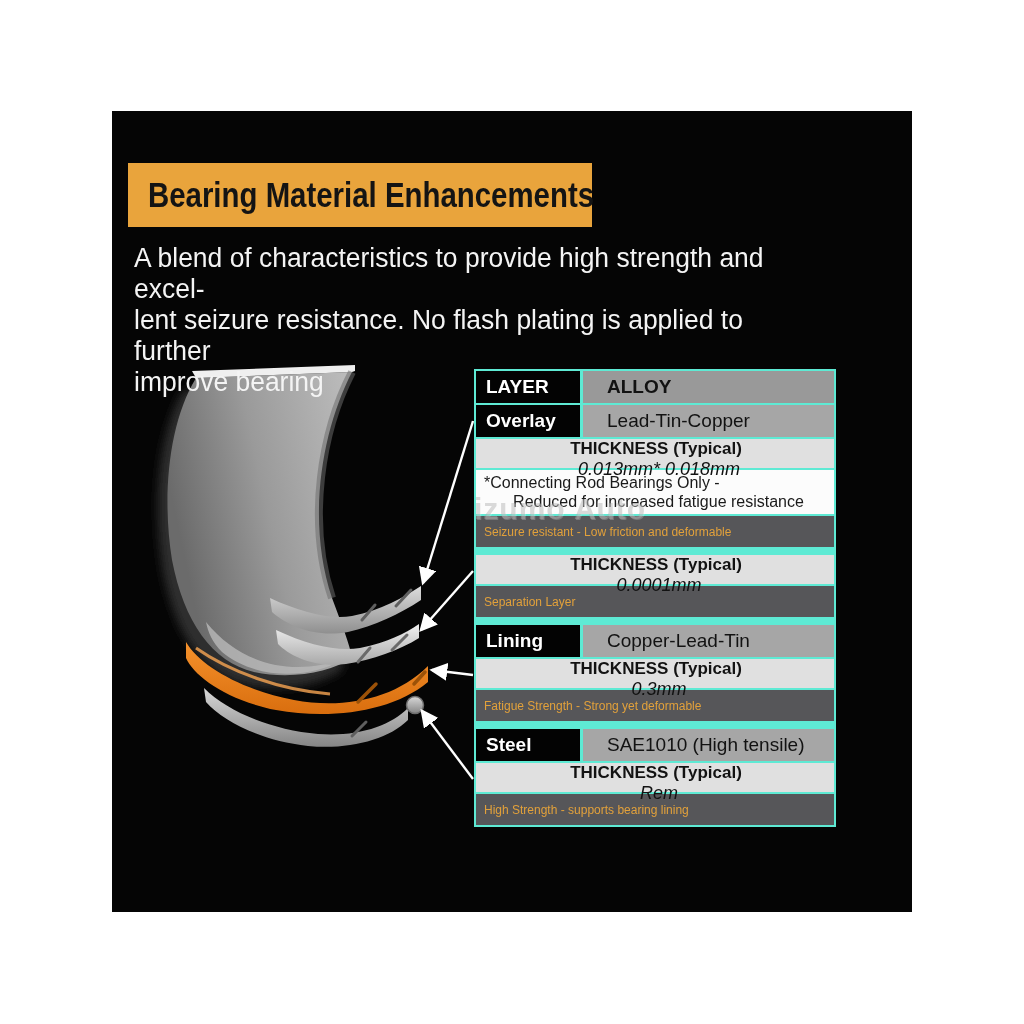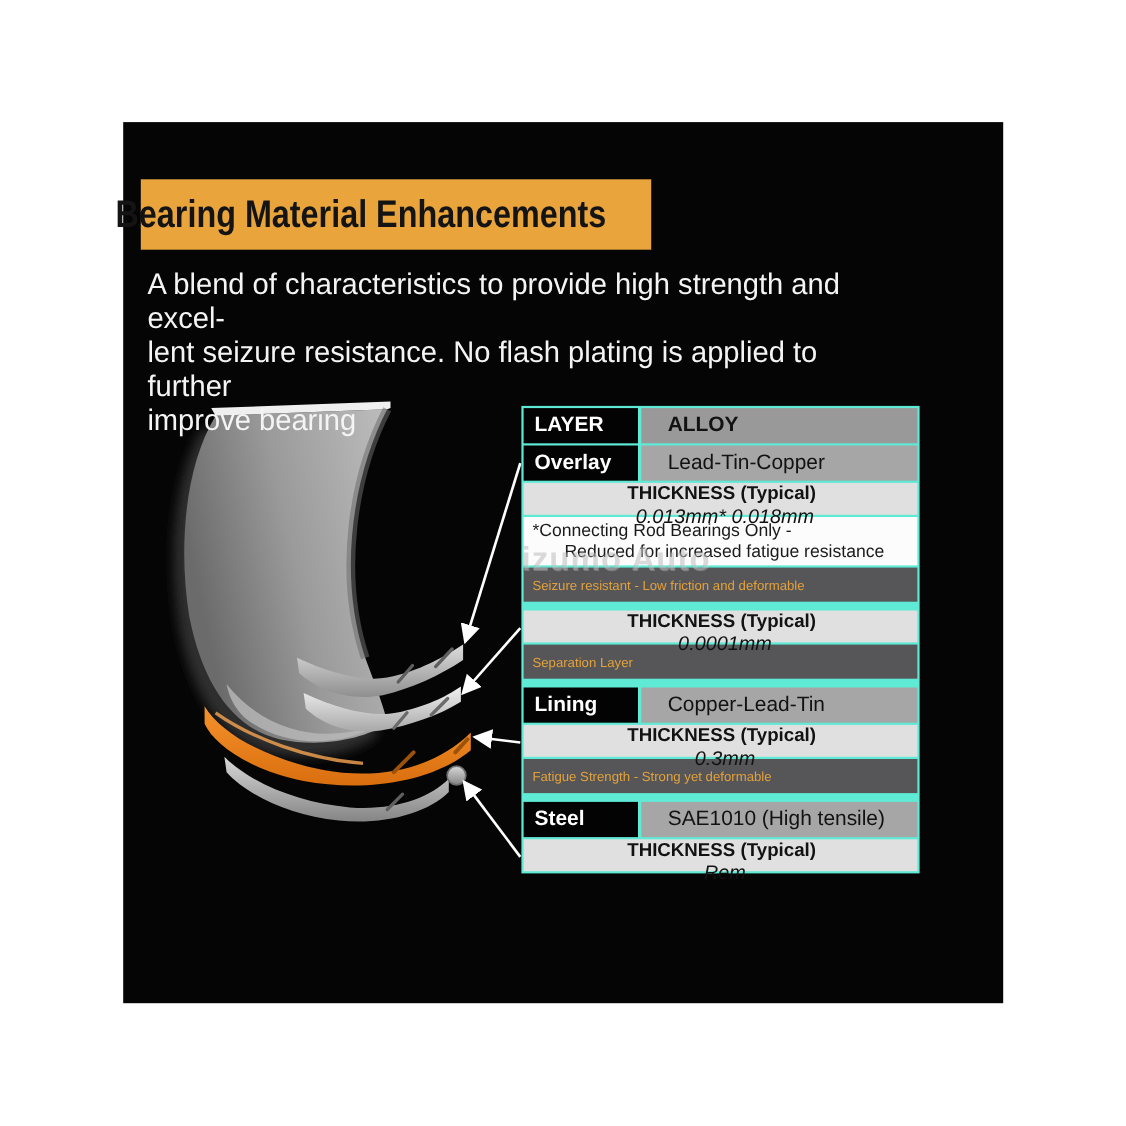--- a/index.html
+++ b/index.html
@@ -2,21 +2,21 @@
 <html><head>
 <meta charset="utf-8">
 <style>
   html,body{margin:0;padding:0;background:#ffffff;}
   .page{position:relative;width:1024px;height:1024px;background:#ffffff;overflow:hidden;
         font-family:"Liberation Sans",sans-serif;}
   .panel{position:absolute;left:112px;top:111px;width:800px;height:801px;background:#050505;}
 
   
   .title-bar{position:absolute;left:128px;top:163px;width:464px;height:64px;background:#E9A43C;
-             display:flex;align-items:center;z-index:2;justify-content:center;}
+             display:flex;align-items:center;z-index:2;}
   .title-bar h1{margin:0 0 0 20px;font-size:35px;font-weight:700;color:#141414;white-space:nowrap;
                 transform:scaleX(0.84);transform-origin:left center;letter-spacing:0px;}
 
   
   .intro{position:absolute;left:134px;top:243px;width:700px;color:#F4F4F4;font-size:27px;
          line-height:31px;z-index:2;transform:scaleX(0.98);transform-origin:left top;}
 
   
   .overlay-svg{position:absolute;left:0;top:0;z-index:1;pointer-events:none;}
 
@@ -176,16 +176,17 @@
 
     <div class="block">
       <div class="row">
         <div class="cell-label">Steel</div>
         <div class="cell-value">SAE1010 (High tensile)</div>
       </div>
       <div class="row-thick">
         <span class="thick-label">THICKNESS (Typical)</span>
         <span class="thick-value">Rem</span>
       </div>
+      <div class="row-feature">High Strength - supports bearing lining</div>
     </div>
 
   </div>
 </div>
 
 </body></html>

